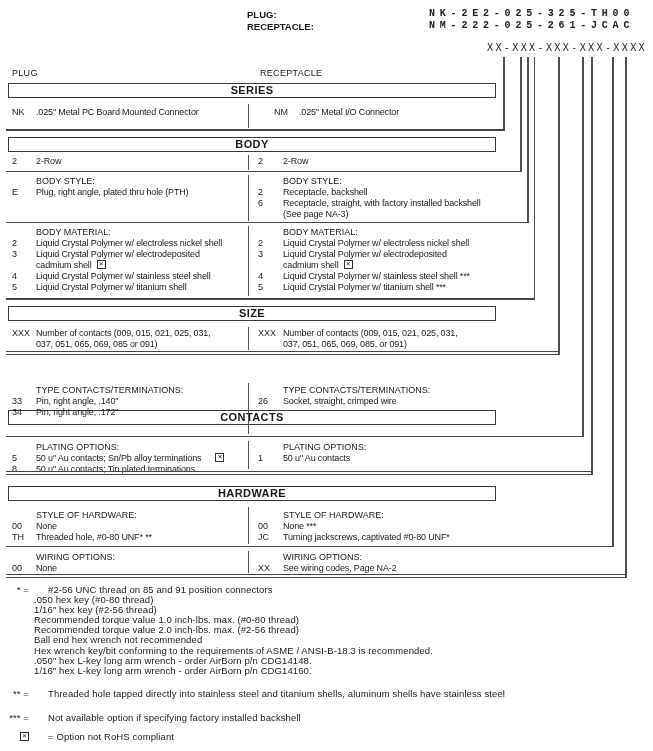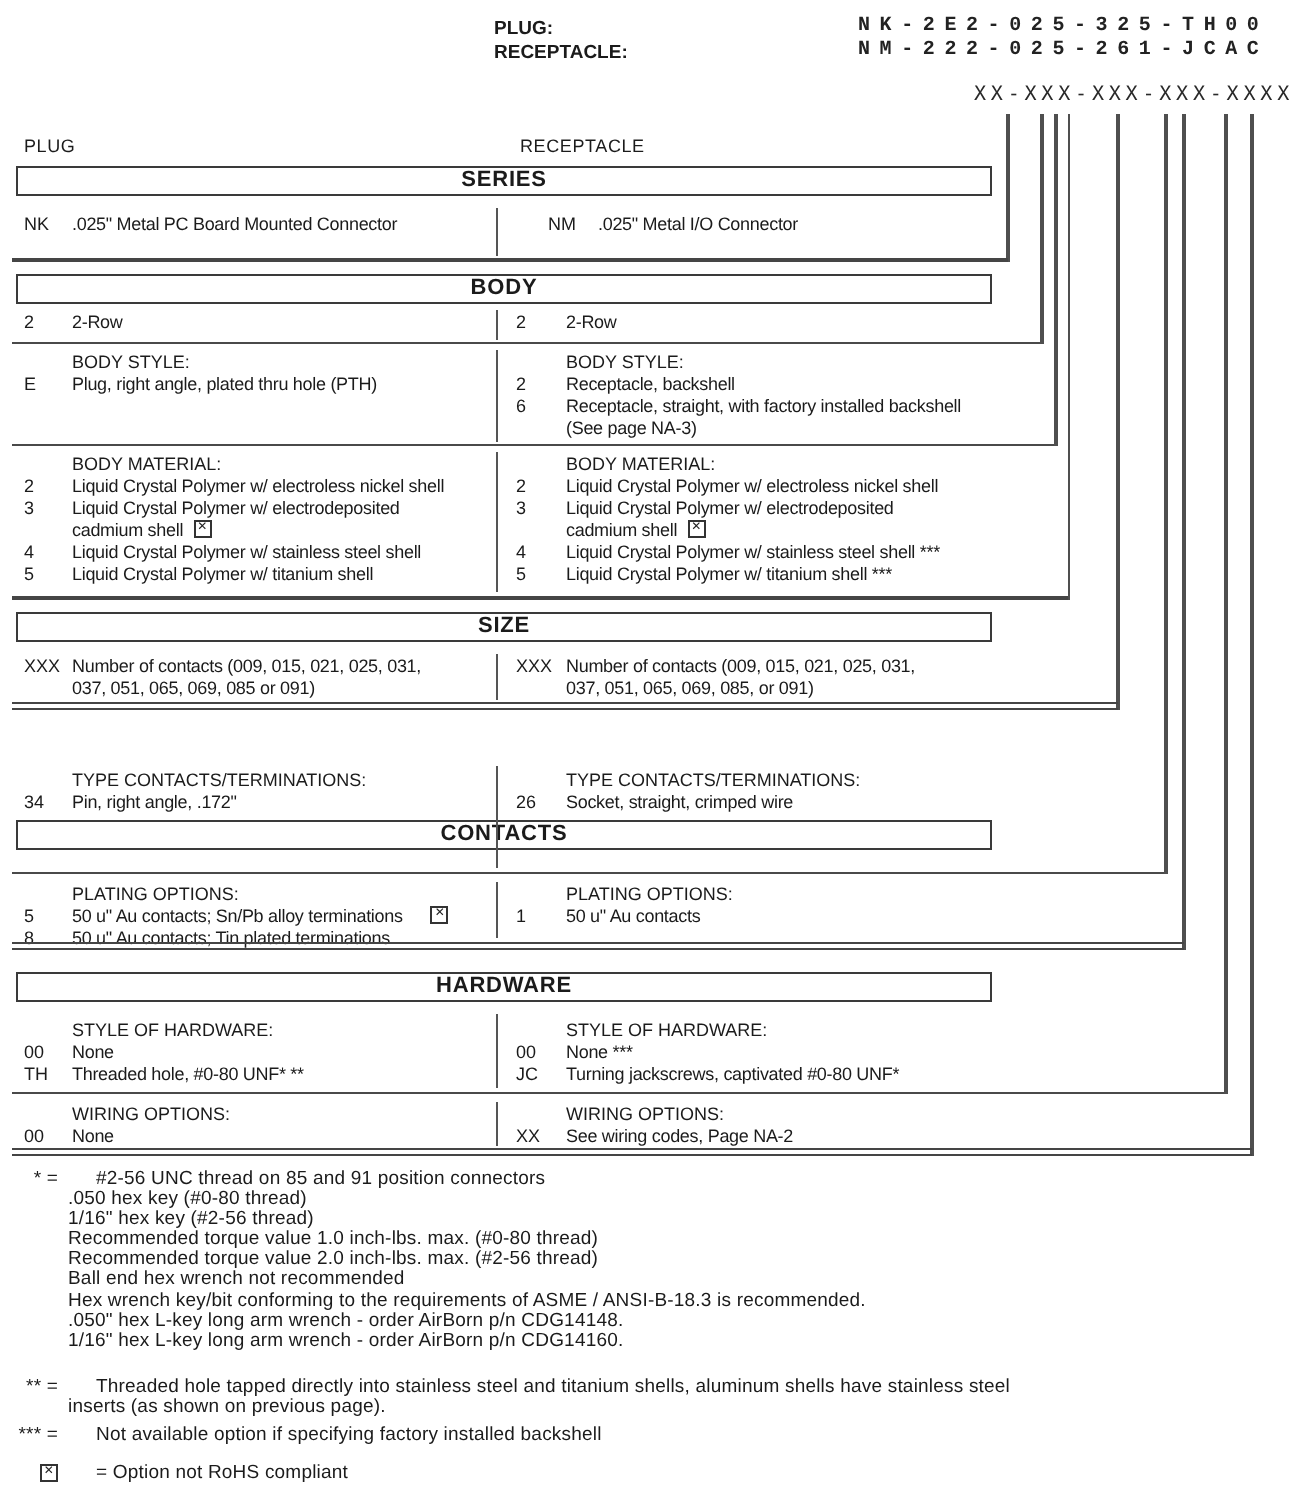--- a/index.html
+++ b/index.html
@@ -181,20 +181,24 @@
       </div>
   </div>
   <div class="dv" style="left:248px;top:327px;height:23px;"></div>
   <div class="dbl" style="left:6px;top:351px;width:553px;"></div>
 
   <div class="bar" style="top:362px;margin-top:48px;">CONTACTS</div>
 
   <div class="row" style="left:12px;top:385px;width:234px;">
     <div class="heading">TYPE CONTACTS/TERMINATIONS:</div>
     <div class="item">
+        <span class="code">33</span>
+        <span class="desc nw">Pin, right angle, .140"</span>
+      </div>
+    <div class="item">
         <span class="code">34</span>
         <span class="desc nw">Pin, right angle, .172"</span>
       </div>
   </div>
   <div class="row rcol" style="left:258px;top:385px;width:252px;">
     <div class="heading">TYPE CONTACTS/TERMINATIONS:</div>
     <div class="item">
         <span class="code">26</span>
         <span class="desc nw">Socket, straight, crimped wire</span>
       </div>
@@ -280,21 +284,20 @@
     <div class="fnsub">Hex wrench key/bit conforming to the requirements of ASME / ANSI-B-18.3 is recommended.</div>
     <div class="fnsub">.050" hex L-key long arm wrench - order AirBorn p/n CDG14148.</div>
     <div class="fnsub">1/16" hex L-key long arm wrench - order AirBorn p/n CDG14160.</div>
   </div>
 
   <div class="fn" style="top:689px;">
     <div class="fnrow">
       <span class="fnm">** =</span>
       <span class="fnt">Threaded hole tapped directly into stainless steel and titanium shells, aluminum shells have stainless steel</span>
     </div>
-    <div class="fnsub">inserts (as shown on previous page).</div>
   </div>
 
   <div class="fn" style="top:713px;">
     <div class="fnrow">
       <span class="fnm">*** =</span>
       <span class="fnt">Not available option if specifying factory installed backshell</span>
     </div>
   </div>
 
   <div class="fn" style="top:732px;">

